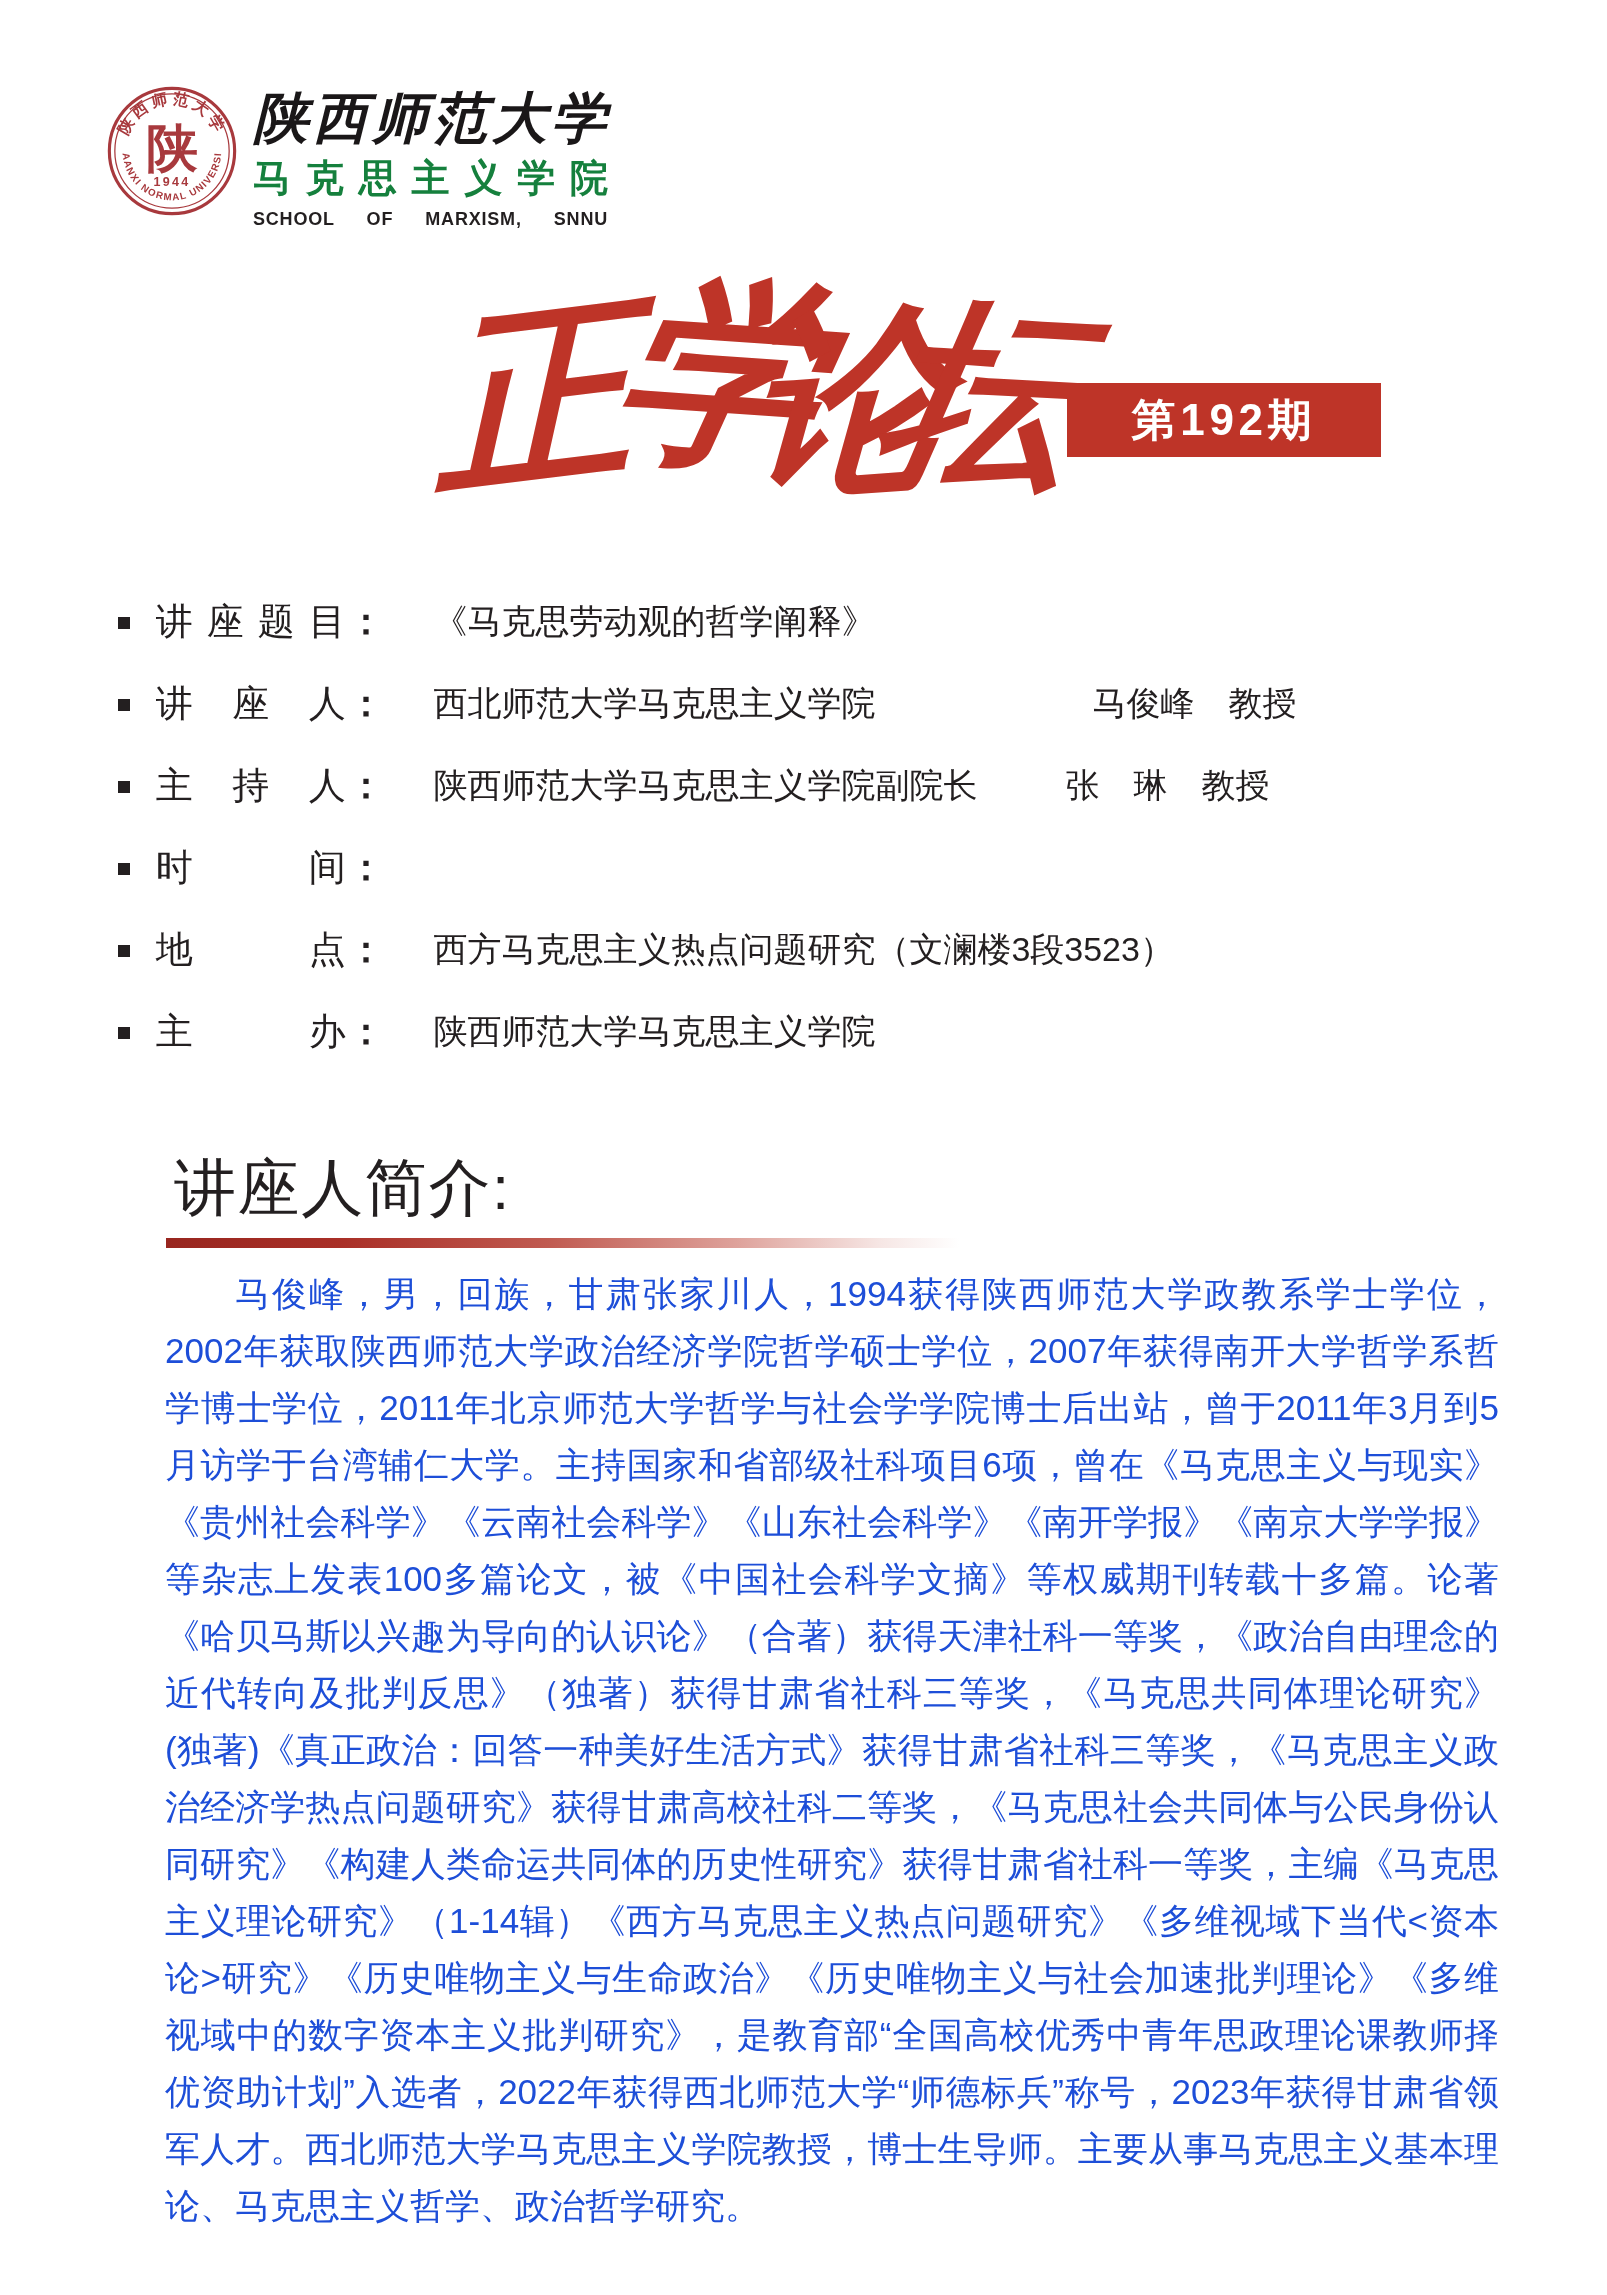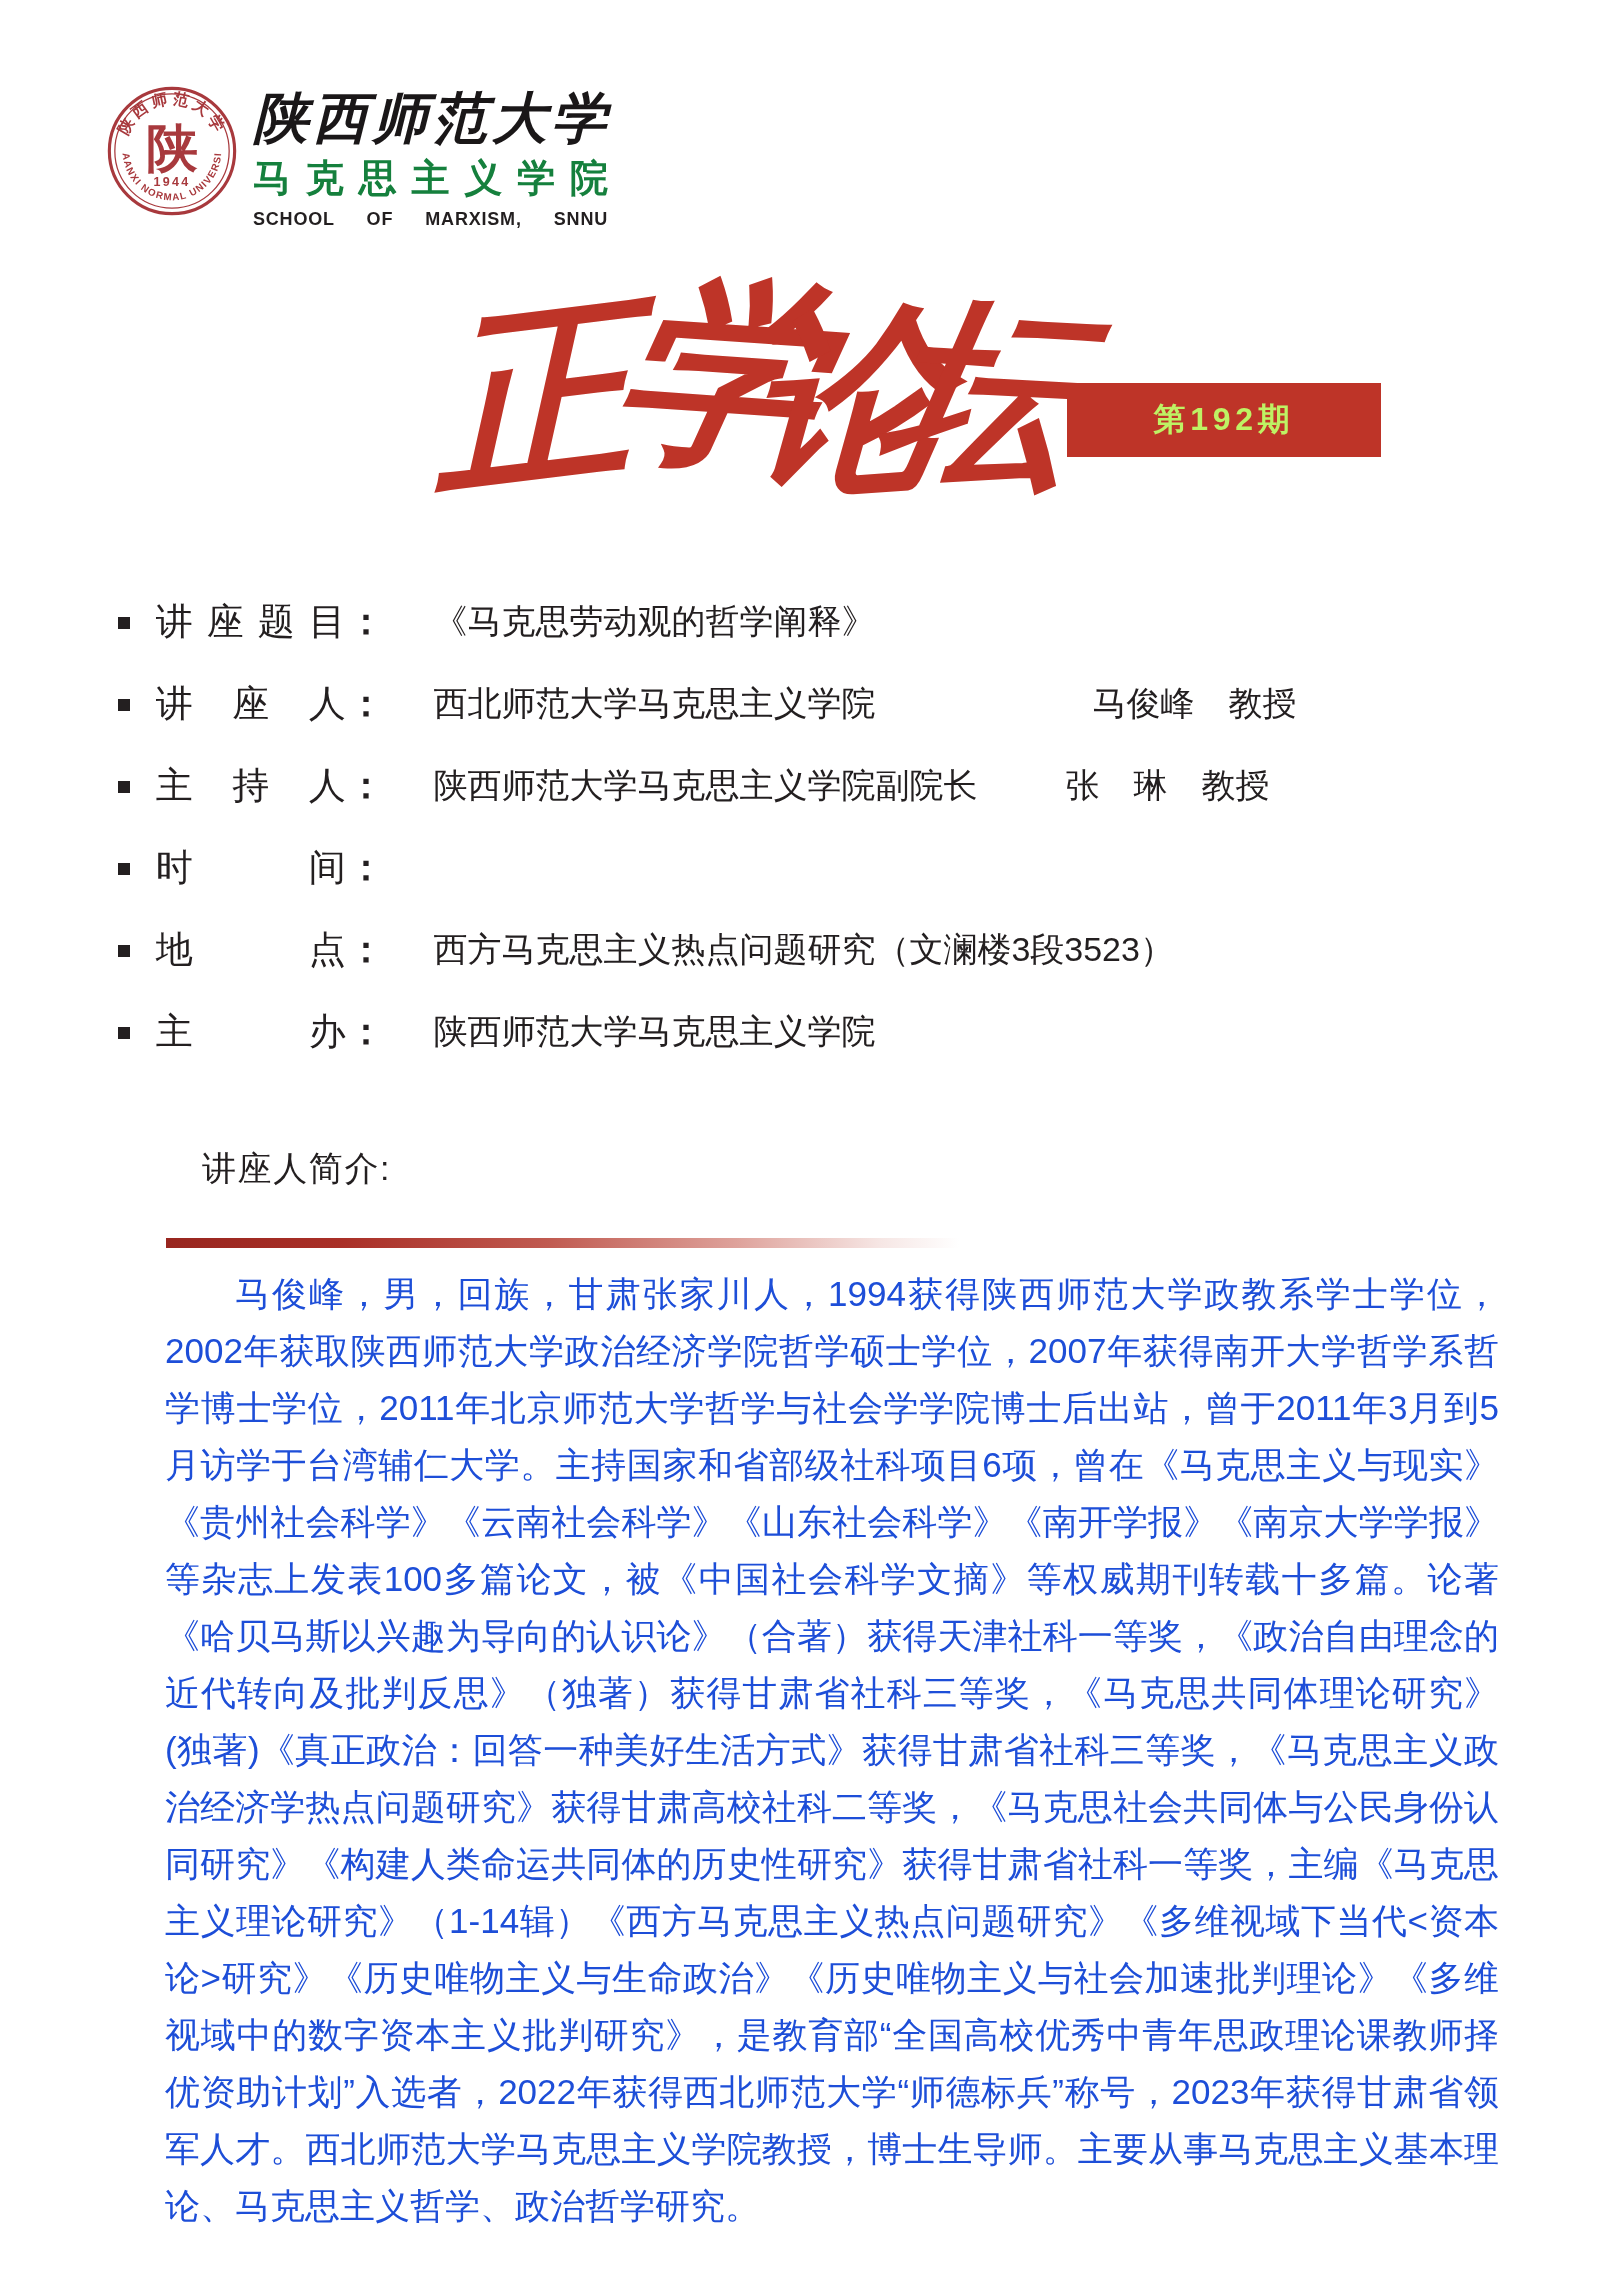--- a/index.html
+++ b/index.html
@@ -35,41 +35,41 @@
   .tc0 { left:436px;  top:298px; font-size:196px; transform:rotate(-7deg) skewX(-6deg); }
   .tc1 { left:620px;  top:271px; font-size:202px; transform:rotate(4deg)  skewX(-7deg); }
   .tc2 { left:749px;  top:302px; font-size:198px; transform:rotate(-4deg) skewX(-6deg); }
   .tc3 { left:887px; top:294px; font-size:196px; transform:rotate(3deg)  skewX(-7deg); }
 
   .issue-box {
     position:absolute; left:1067px; top:383px; width:314px; height:74px;
     background:#BE3428; display:flex; align-items:center; justify-content:center;
   }
   .issue-box span {
-    color:#bef264; font-size:32px; font-weight:700; letter-spacing:4.7px;
+    color:#ffffff; font-size:44px; font-weight:700; letter-spacing:4.7px;
   }
 
   
   .details { position:absolute; left:118px; top:581px; width:1397px; }
   .detail-row { height:82px; display:flex; align-items:center; white-space:nowrap; }
   .bullet { width:11.8px; height:11.8px; background:#231F20; flex:0 0 auto; margin-right:26px; margin-top:1.6px; }
   .dlabel {
     display:inline-block; width:190px; font-size:37px; font-weight:400; color:#231F20;
     text-align:justify; text-align-last:justify; line-height:1.1;
   }
   .dcolon { font-size:37px; font-weight:900; margin-left:1.6px; }
   .dvalue { margin-left:49px; font-size:34px; color:#231F20; display:flex; }
   .dvalue .v2 { font-weight:400; }
   .row-speaker .v1 { display:inline-block; width:659px; }
   .row-host    .v1 { display:inline-block; width:632px; }
 
   
   .intro-heading {
-    position:absolute; left:174px; top:1146px; font-size:34px; font-weight:500;
-    color:#231F20; letter-spacing:1.6px;margin-left:28px;
+    position:absolute; left:174px; top:1146px; font-size:62px; font-weight:500;
+    color:#231F20; letter-spacing:1.6px;
   }
   .intro-line {
     position:absolute; left:166px; top:1238px; width:793px; height:10.2px;
     background:linear-gradient(90deg,#98261F 0%, #A92F27 22%, #C05A50 48%, #DEA29B 72%, #F6E6E4 90%, #ffffff 100%);
   }
   .bio {
     position:absolute; left:165px; top:1265px; width:1334px;
     font-size:35px; line-height:57px; color:#1d4ed8;
     text-align:justify; text-indent:2em;
   }

